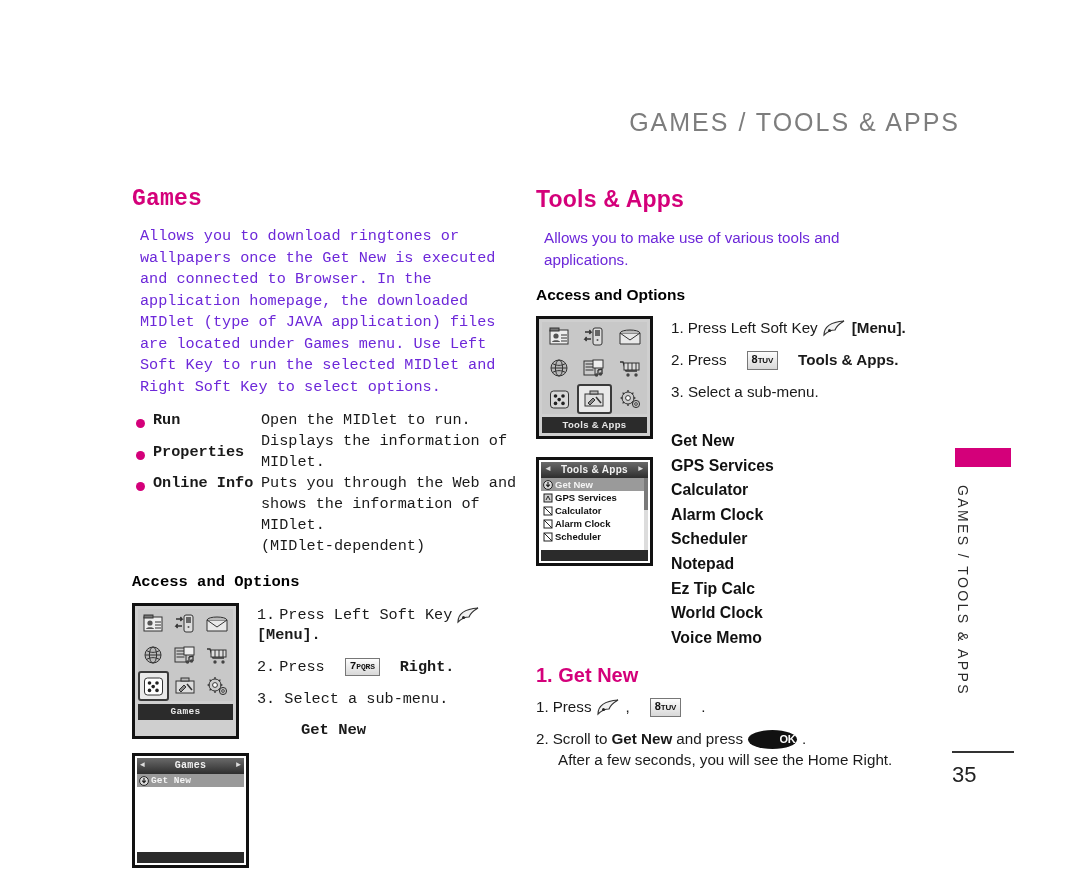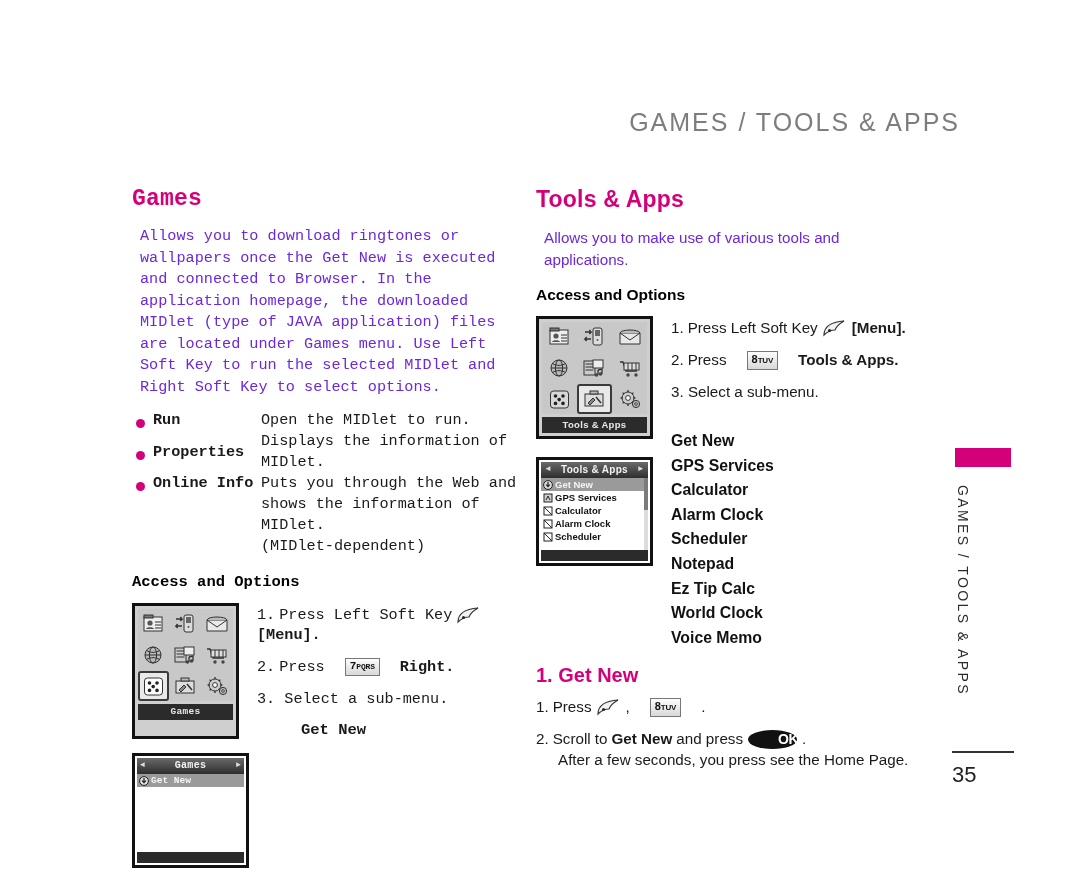--- a/index.html
+++ b/index.html
@@ -153,21 +153,21 @@
     margin: 0 4px;
     vertical-align: middle;
   }
   .ok-icon {
     display: inline-block;
     width: 19px;
     height: 19px;
     border-radius: 50%;
     background: #111;
     color: #fff;
-    font-size: 14px;
+    font-size: 11px;
     font-weight: 700;
     line-height: 19px;
     text-align: center;
     margin: 0 5px;
     vertical-align: middle;
     letter-spacing: -0.3px;
     padding-left: 30px;
   }
 
   
@@ -721,21 +721,21 @@
         <span>.</span>
       </div>
       <div class="step" style="margin-bottom:2px;">
         <span class="num">2.</span>
         <span>Scroll to</span>
         <span style="font-weight:700; margin:0 4px;">Get New</span>
         <span>and press</span>
         <span class="ok-icon">OK</span>
         <span>.</span>
       </div>
-      <div style="font-size:15.2px; margin-left:22px;">After a few seconds, you press see the Home Page.</div>
+      <div style="font-size:15.2px; margin-left:22px;">After a few seconds, you will see the Home Right.</div>
     </div>
 
   </div>
 
   <div id="side-tab">
     <div id="side-tab-bar"></div>
     <div id="side-tab-text">GAMES / TOOLS &amp; APPS</div>
   </div>
   <div id="page-rule"></div>
   <div id="page-number">35</div>

